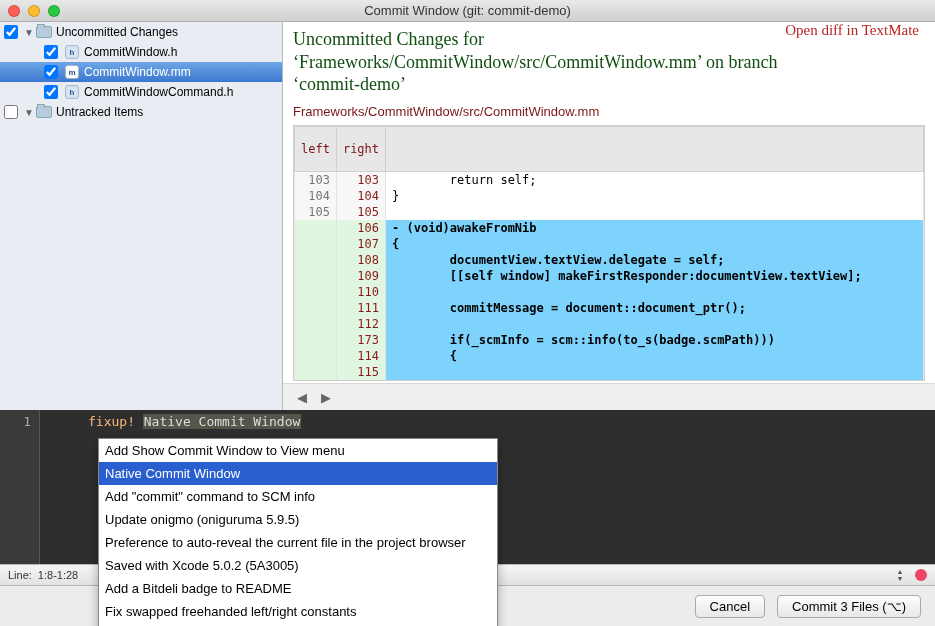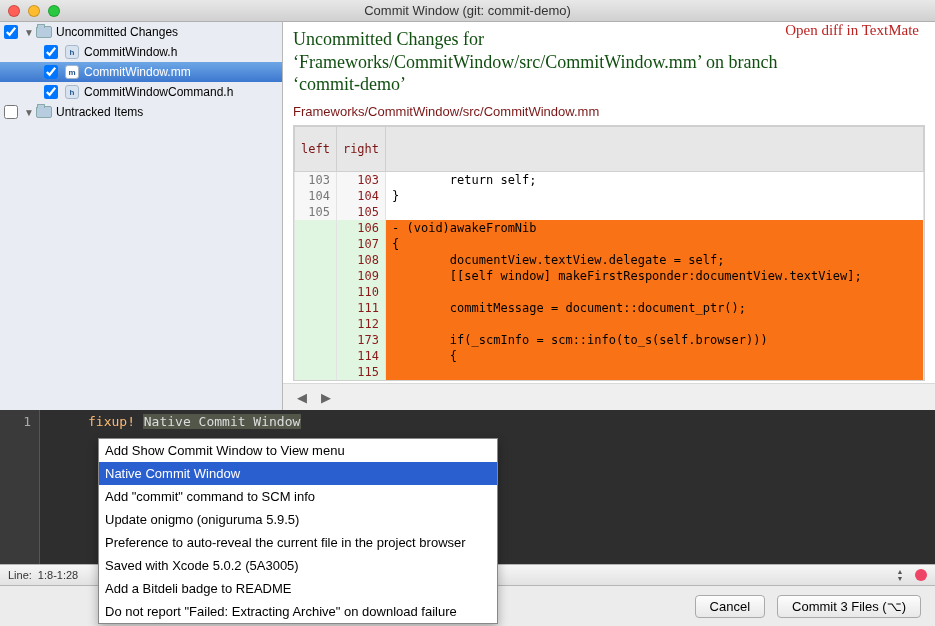--- a/index.html
+++ b/index.html
@@ -37,21 +37,21 @@
   .diffpane { flex: 1; background: #fff; display:flex; flex-direction:column; position:relative; }
   .diff-header { padding: 6px 10px 0 10px; position:relative; }
   .diff-title { font-family: Georgia, serif; font-size: 18px; color: #114f11; line-height:1.25; max-width: 490px; }
   .open-diff-link { position:absolute; top: 0; right: 16px; color: #b22; font-family: Georgia, serif; font-size: 15px; cursor:pointer; }
   .diff-path { margin: 8px 0 6px 0; font-family: Liberation Sans, sans-serif; color: #7a1515; font-size: 13px; }
   .diff-table { border-collapse: collapse; font-family: Menlo, monospace; font-size: 12px; width: 100%; }
   .diff-table th { background: #e7e7e7; border: 1px solid #cfcfcf; color: #7a1515; font-weight: normal; padding: 15px 6px; font-size:12px; }
   .diff-table td { border-left: 1px solid #e3e3e3; border-right: 1px solid #e3e3e3; padding: 1px 6px; vertical-align: top; }
   .diff-table td.ln { width: 34px; text-align: right; color: #777; background: #f7f7f7; }
   .diff-table td.lnr { color: #8a1a1a; }
-  .diff-table tr.add td.code { background: #f97316; }
+  .diff-table tr.add td.code { background: #7dd3fc; font-weight: bold; }
   .diff-table tr.add td.ln { background: #e0f6e0; }
   .diff-table td.code { white-space: pre; padding-left: 6px; }
   .diff-scrollwrap { overflow:auto; margin: 0 10px; border:1px solid #cfcfcf; flex:0 0 auto; }
   .nav-arrows { margin-top: auto; padding: 4px 8px; border-top: 1px solid #d9d9d9; background:#efefef; display: flex; gap: 2px; }
   .nav-btn { width:22px; height:18px; display:inline-flex; align-items:center; justify-content:center; color:#666; cursor:pointer; }
 
   
   .editor { height: 28px; background: #2e2e2e; color: #ccc; display:flex; font-family: Menlo, monospace; font-size: 13px; }
   .gutter { width: 40px; background: #3a3a3a; color:#aaa; text-align:right; padding: 4px 8px 0 0; border-right:1px solid #555; }
   .editline { padding: 4px 0 0 8px; white-space: pre; }
@@ -193,21 +193,21 @@
               <td class="code">        commitMessage = document::document_ptr();</td>
             </tr>
             <tr class="add">
               <td class="ln"></td>
               <td class="ln lnr">112</td>
               <td class="code"></td>
             </tr>
             <tr class="add">
               <td class="ln"></td>
               <td class="ln lnr">173</td>
-              <td class="code">        if(_scmInfo = scm::info(to_s(self.browser)))</td>
+              <td class="code">        if(_scmInfo = scm::info(to_s(badge.scmPath)))</td>
             </tr>
             <tr class="add">
               <td class="ln"></td>
               <td class="ln lnr">114</td>
               <td class="code">        {</td>
             </tr>
             <tr class="add">
               <td class="ln"></td>
               <td class="ln lnr">115</td>
               <td class="code"></td>
@@ -233,20 +233,21 @@
 </div>
 
 <div class="popup" id="ac-popup">
     <div class="popup-item">Add Show Commit Window to View menu</div>
     <div class="popup-item sel">Native Commit Window</div>
     <div class="popup-item">Add "commit" command to SCM info</div>
     <div class="popup-item">Update onigmo (oniguruma 5.9.5)</div>
     <div class="popup-item">Preference to auto-reveal the current file in the project browser</div>
     <div class="popup-item">Saved with Xcode 5.0.2 (5A3005)</div>
     <div class="popup-item">Add a Bitdeli badge to README</div>
+    <div class="popup-item">Fix swapped freehanded left/right constants</div>
     <div class="popup-item">Do not report "Failed: Extracting Archive" on download failure</div>
   </div>
 
 <div class="statusbar">
   <span>Line:</span>
   <span style="margin-left:6px">1:8-1:28</span>
   <span class="spacer"></span>
   <span class="stepper">
     <span>▲</span>
     <span>▼</span>

